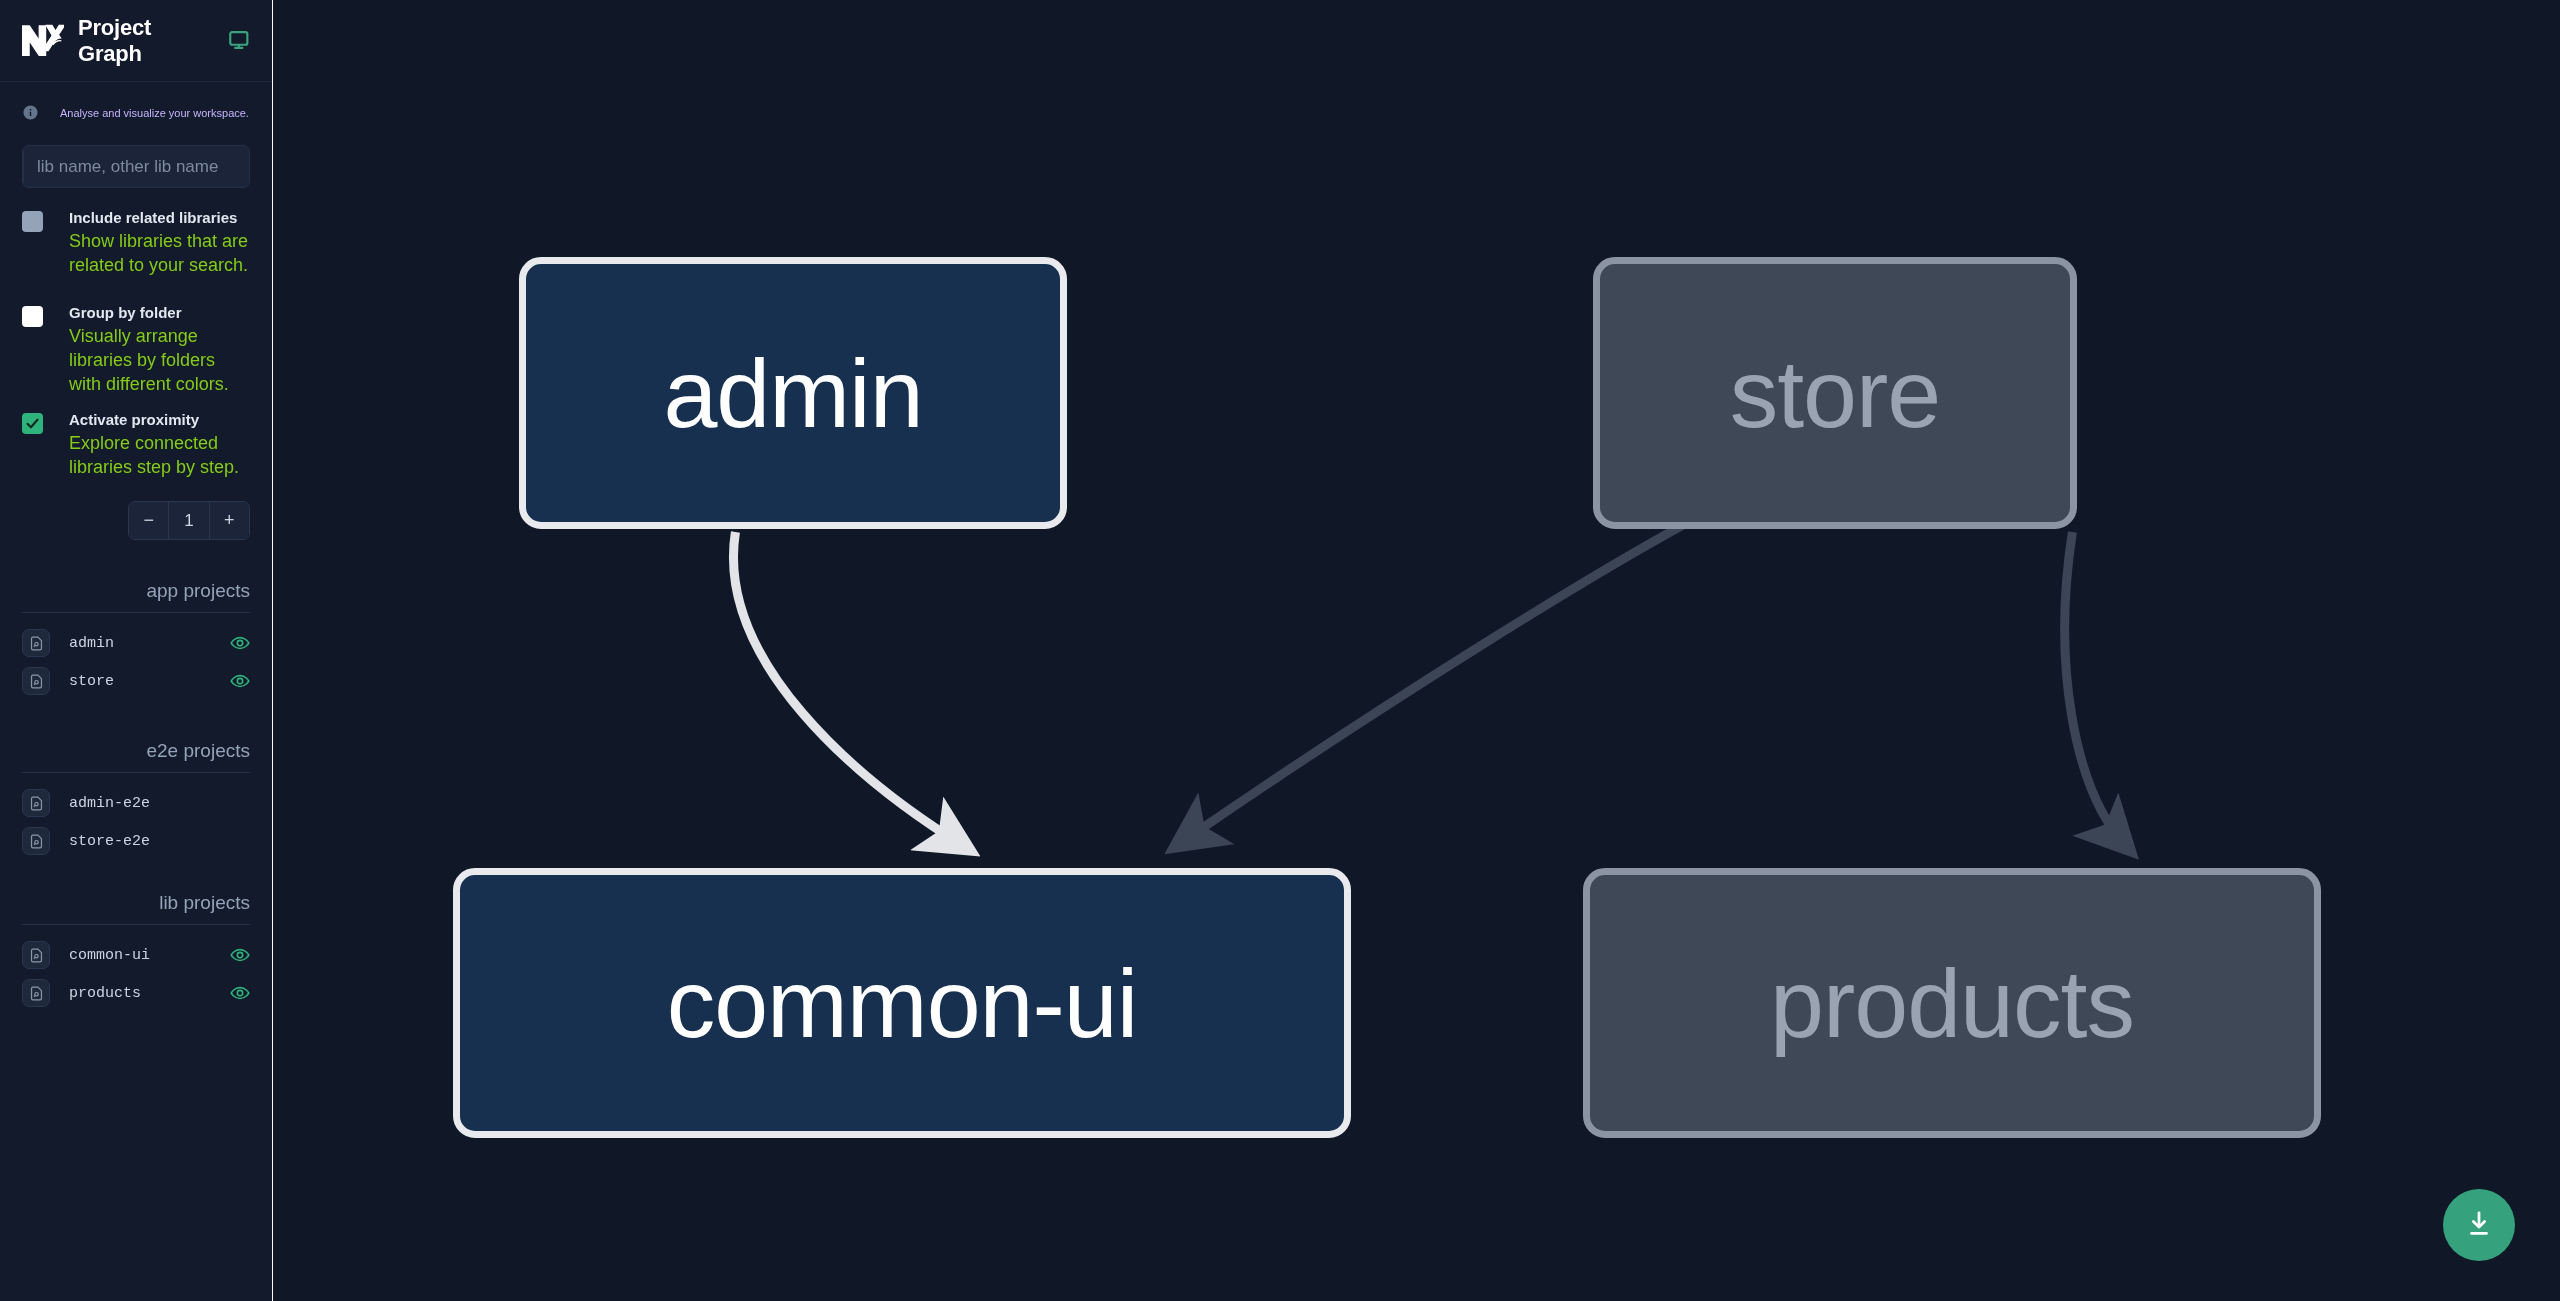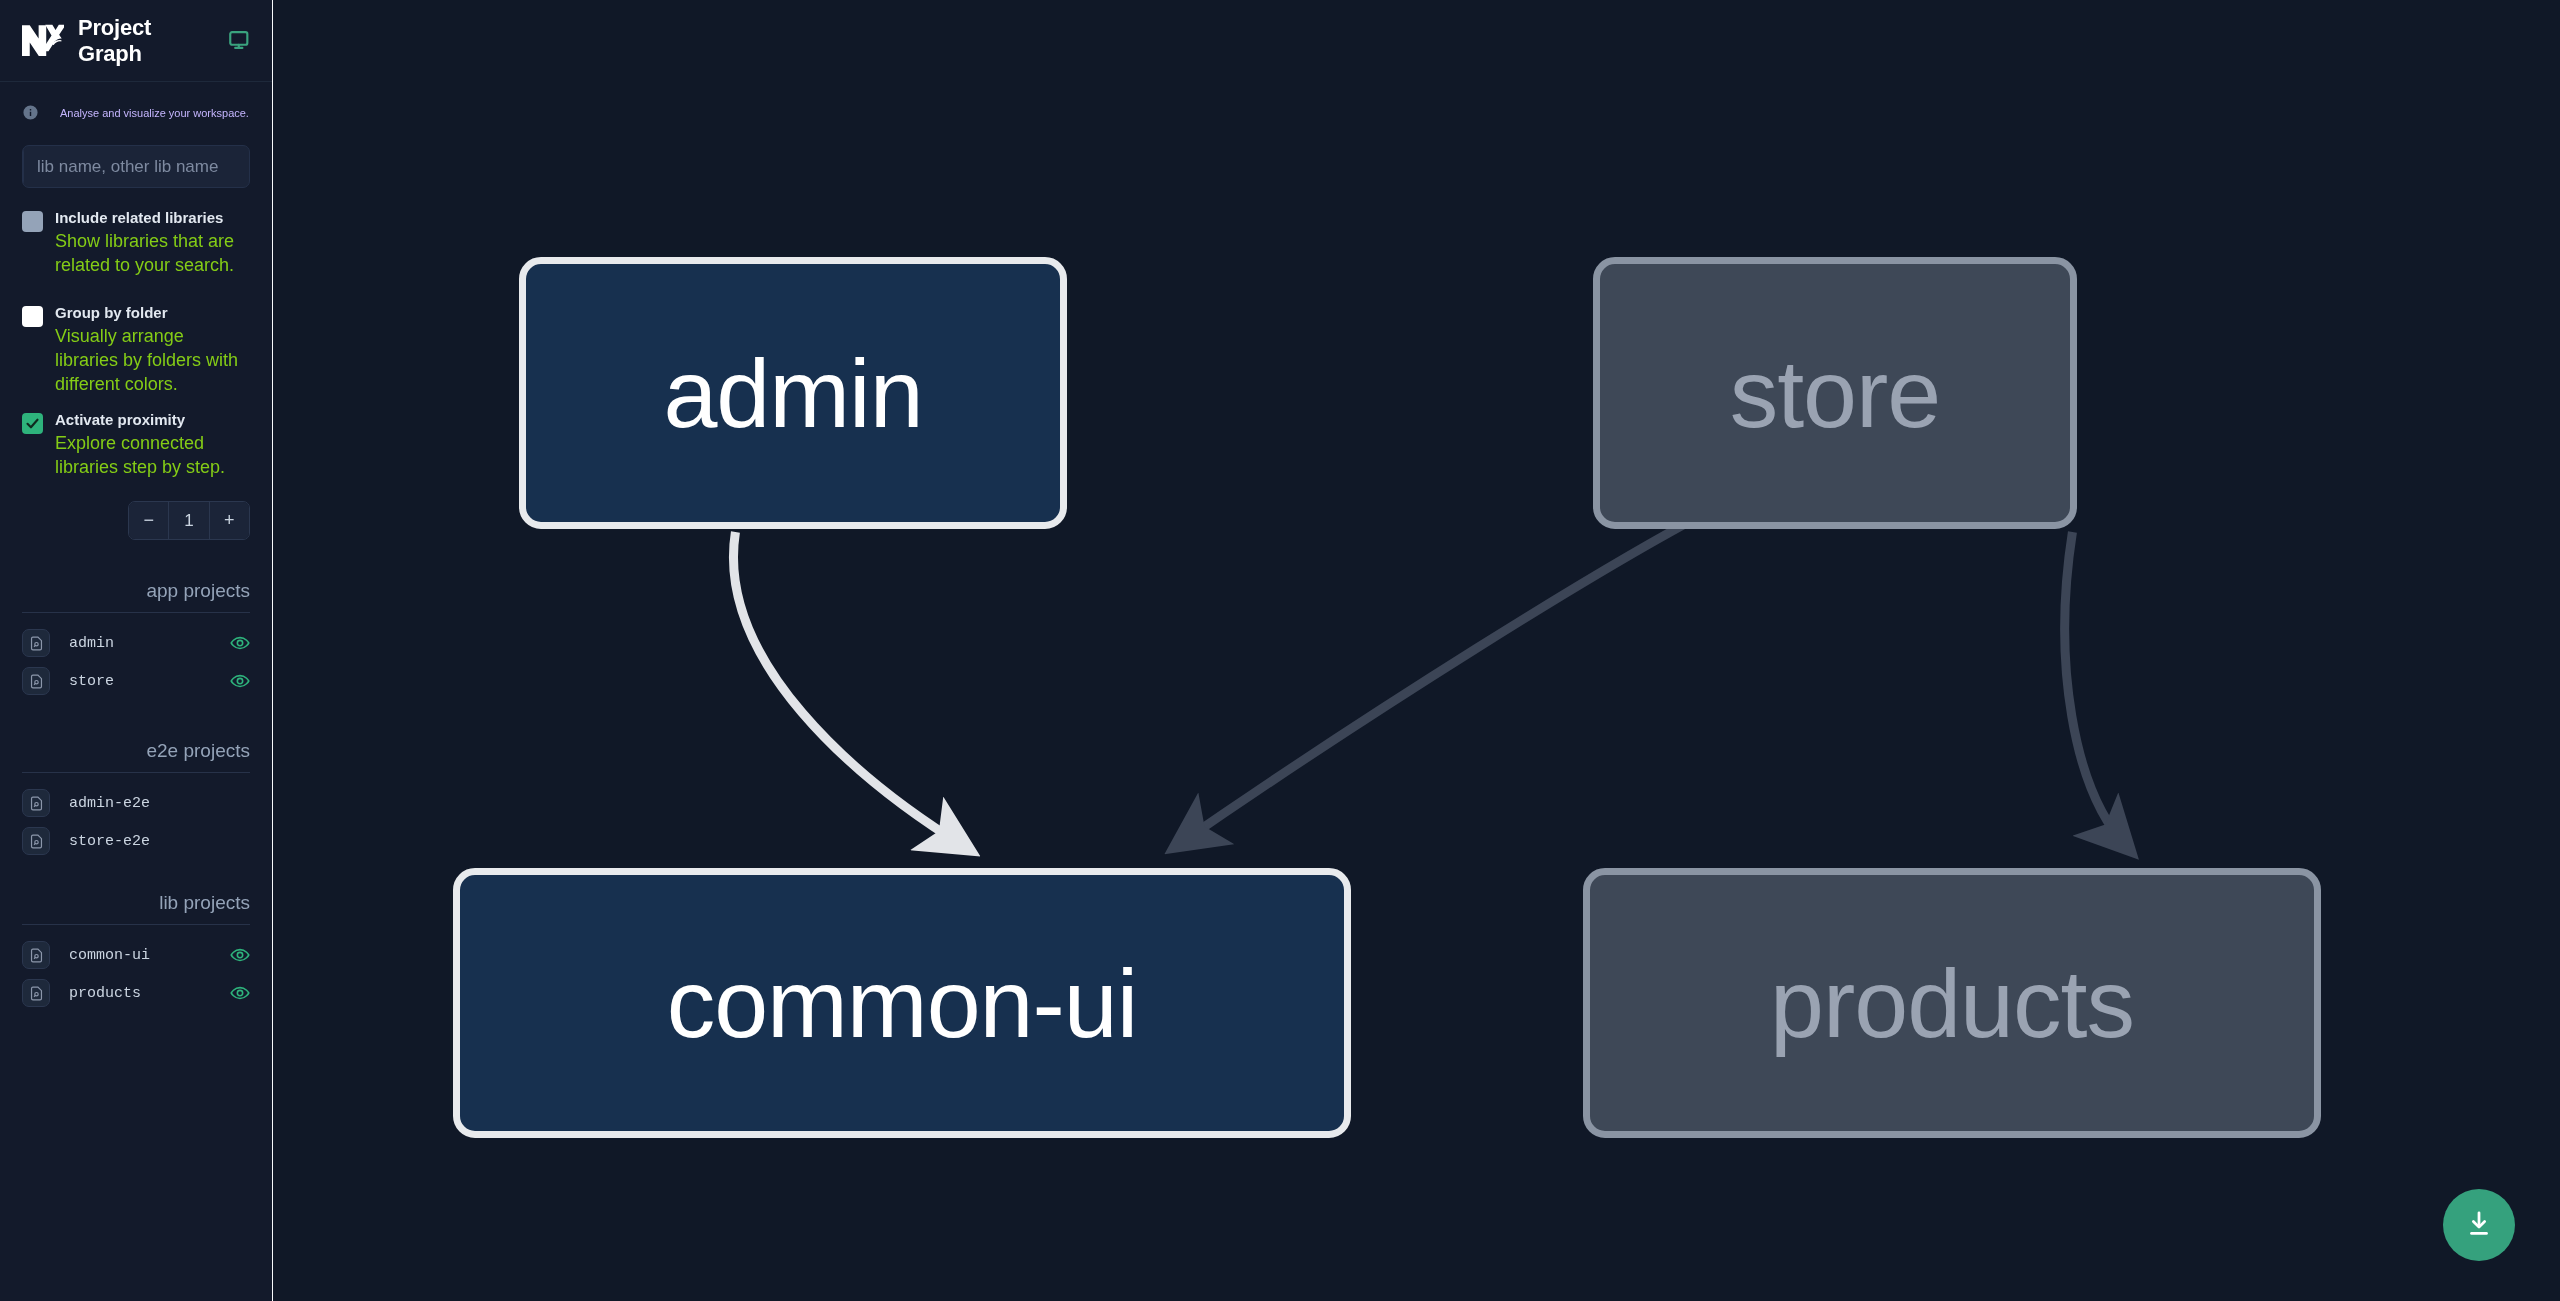--- a/index.html
+++ b/index.html
@@ -44,21 +44,21 @@
     width: 47px; height: 100%; display: flex; align-items: center; justify-content: center;
     border-right: 1px solid #243049; color: #8c97ab;
   }
   .search-input {
     flex: 1; height: 100%; background: transparent; border: none; outline: none;
     color: #cbd5e1; font-size: 17px; padding: 0 13px;
     font-family: "Liberation Sans", sans-serif;
   }
   .search-input::placeholder { color: #7e8aa0; }
 
-  .opt-row { display: flex; gap: 12px; padding: 20px 22px 0 22px; }
+  .opt-row { display: flex; gap: 26px; padding: 20px 22px 0 22px; }
   .cb {
     width: 21px; height: 21px; flex: 0 0 21px; margin-top: 3px;
     border-radius: 4px; display: flex; align-items: center; justify-content: center;
   }
   .cb.grey { background: #94a3b8; }
   .cb.white { background: #ffffff; }
   .cb.green { background: #2eb37c; }
   .cb svg { width: 15px; height: 15px; color: #0f2a1f; }
   .opt-text { flex: 1; }
   .opt-title { color: #e2e8f0; font-size: 15px; font-weight: bold; line-height: 20px; }

